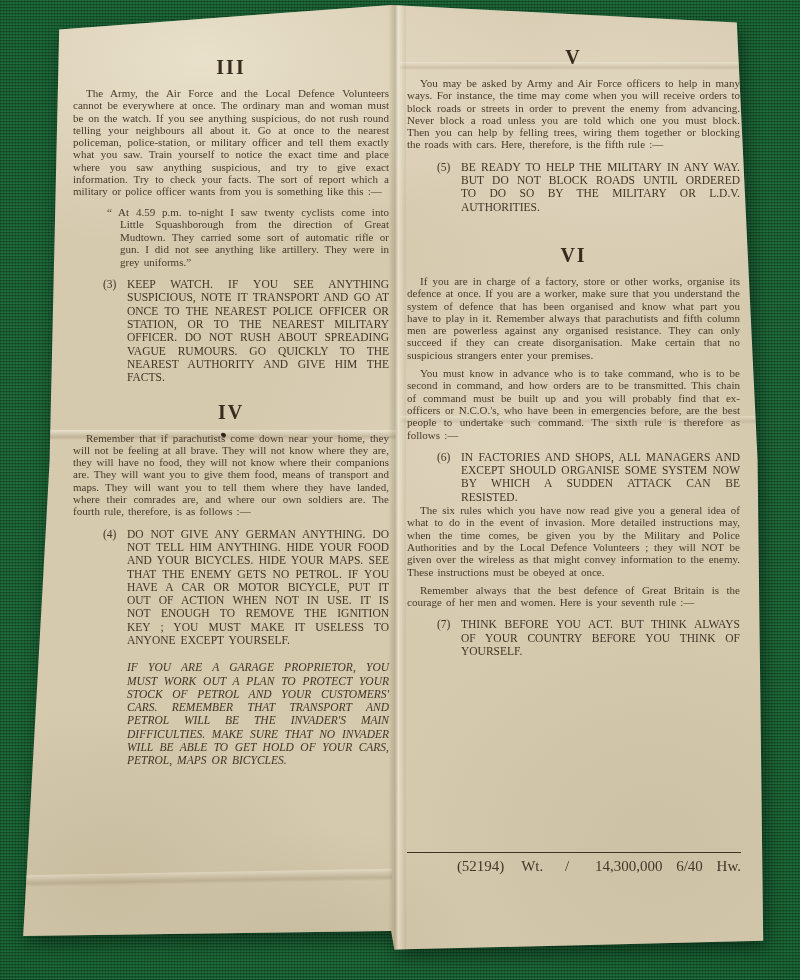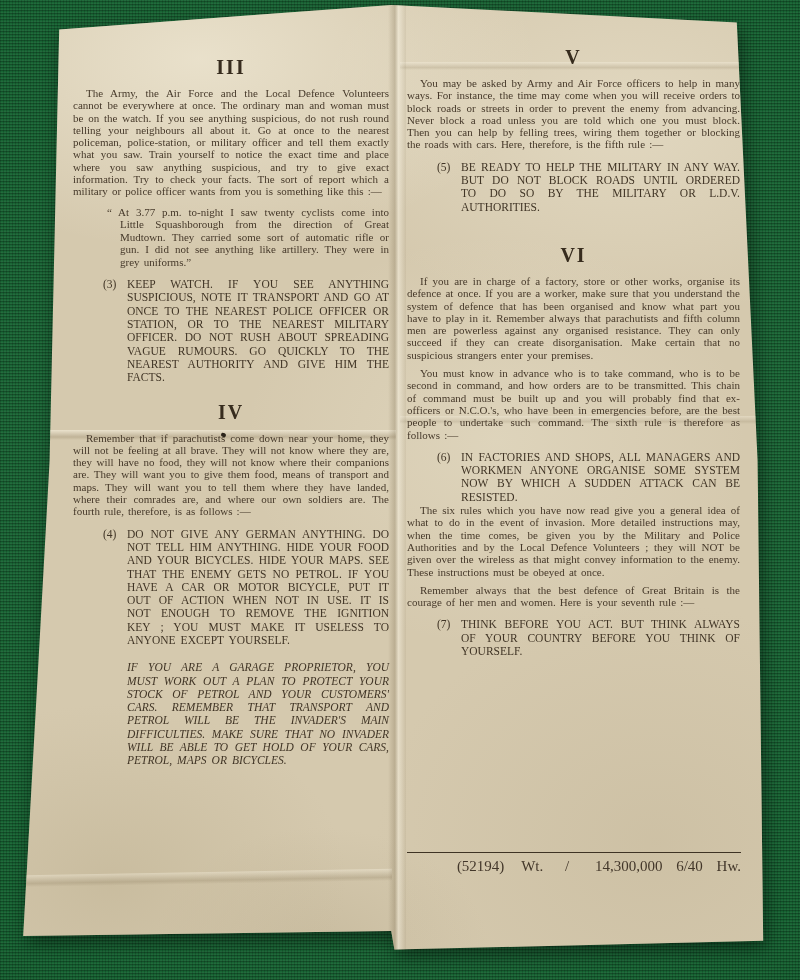--- a/index.html
+++ b/index.html
@@ -89,21 +89,21 @@
     <div class="crease crease-l1"></div>
     <div class="crease crease-r2"></div>
     <div class="crease crease-l2"></div>
     <div class="fold-v"></div>
     <div class="speck"></div>
 
     <div class="col col-left">
 
       <h2 class="roman">III</h2>
       <p class="body">The Army, the Air Force and the Local Defence Volunteers cannot be everywhere at once.  The ordinary man and woman must be on the watch.  If you see anything suspicious, do not rush round telling your neighbours all about it.  Go at once to the nearest policeman, police-station, or military officer and tell them exactly what you saw.  Train yourself to notice the exact time and place where you saw anything suspicious, and try to give exact information.  Try to check your facts.  The sort of report which a military or police officer wants from you is something like this :—</p>
-      <p class="quote">“ At 3.77 p.m. to-night I saw twenty cyclists come into Little Squashborough from the direction of Great Mudtown.  They carried some sort of automatic rifle or gun.  I did not see anything like artillery.  They were in grey uniforms.”</p>
+      <p class="quote">“ At 4.59 p.m. to-night I saw twenty cyclists come into Little Squashborough from the direction of Great Mudtown.  They carried some sort of automatic rifle or gun.  I did not see anything like artillery.  They were in grey uniforms.”</p>
       <div class="rule">
         <span class="num">(3)</span>
         <span class="txt">KEEP WATCH.  IF YOU SEE ANYTHING SUSPICIOUS, NOTE IT TRANSPORT AND GO AT ONCE TO THE NEAREST POLICE OFFICER OR STATION, OR TO THE NEAREST MILITARY OFFICER.  DO NOT RUSH ABOUT SPREADING VAGUE RUMOURS.  GO QUICKLY TO THE NEAREST AUTHORITY AND GIVE HIM THE FACTS.</span>
       </div>
 
       <h2 class="roman mt-iv">IV</h2>
       <p class="body">Remember that if parachutists come down near your home, they will not be feeling at all brave.  They will not know where they are, they will have no food, they will not know where their companions are.  They will want you to give them food, means of transport and maps.  They will want you to tell them where they have landed, where their comrades are, and where our own soldiers are.  The fourth rule, therefore, is as follows :—</p>
       <div class="rule">
         <span class="num">(4)</span>
         <span class="txt">DO NOT GIVE ANY GERMAN ANYTHING. DO NOT TELL HIM ANYTHING.  HIDE YOUR FOOD AND YOUR BICYCLES.  HIDE YOUR MAPS.  SEE THAT THE ENEMY GETS NO PETROL.  IF YOU HAVE A CAR OR MOTOR BICYCLE, PUT IT OUT OF ACTION WHEN NOT IN USE.  IT IS NOT ENOUGH TO REMOVE THE IGNITION KEY ;  YOU MUST MAKE IT USELESS TO ANYONE EXCEPT YOURSELF.</span>
@@ -119,21 +119,21 @@
       <div class="rule">
         <span class="num">(5)</span>
         <span class="txt">BE READY TO HELP THE MILITARY IN ANY WAY.  BUT DO NOT BLOCK ROADS UNTIL ORDERED TO DO SO BY THE MILITARY OR L.D.V. AUTHORITIES.</span>
       </div>
 
       <h2 class="roman mt-vi">VI</h2>
       <p class="body">If you are in charge of a factory, store or other works, organise its defence at once.  If you are a worker, make sure that you understand the system of defence that has been organised and know what part you have to play in it. Remember always that parachutists and fifth column men are powerless against any organised resistance.  They can only succeed if they can create disorganisation.  Make certain that no suspicious strangers enter your premises.</p>
       <p class="body">You must know in advance who is to take command, who is to be second in command, and how orders are to be transmitted.  This chain of command must be built up and you will probably find that ex-officers or N.C.O.'s, who have been in emergencies before, are the best people to undertake such command.  The sixth rule is therefore as follows :—</p>
       <div class="rule">
         <span class="num">(6)</span>
-        <span class="txt">IN FACTORIES AND SHOPS, ALL MANAGERS AND WORKMEN ANYONE ORGANISE SOME SYSTEM NOW BY WHICH A SUDDEN ATTACK CAN BE RESISTED.</span>
+        <span class="txt">IN FACTORIES AND SHOPS, ALL MANAGERS AND EXCEPT SHOULD ORGANISE SOME SYSTEM NOW BY WHICH A SUDDEN ATTACK CAN BE RESISTED.</span>
       </div>
 
       <p class="body">The six rules which you have now read give you a general idea of what to do in the event of invasion.  More detailed instructions may, when the time comes, be given you by the Military and Police Authorities and by the Local Defence Volunteers ;  they will NOT be given over the wireless as that might convey information to the enemy.  These instructions must be obeyed at once.</p>
       <p class="body">Remember always that the best defence of Great Britain is the courage of her men and women.  Here is your seventh rule :—</p>
       <div class="rule">
         <span class="num">(7)</span>
         <span class="txt">THINK BEFORE YOU ACT.  BUT THINK ALWAYS OF YOUR COUNTRY BEFORE YOU THINK OF YOURSELF.</span>
       </div>
 
     </div>

